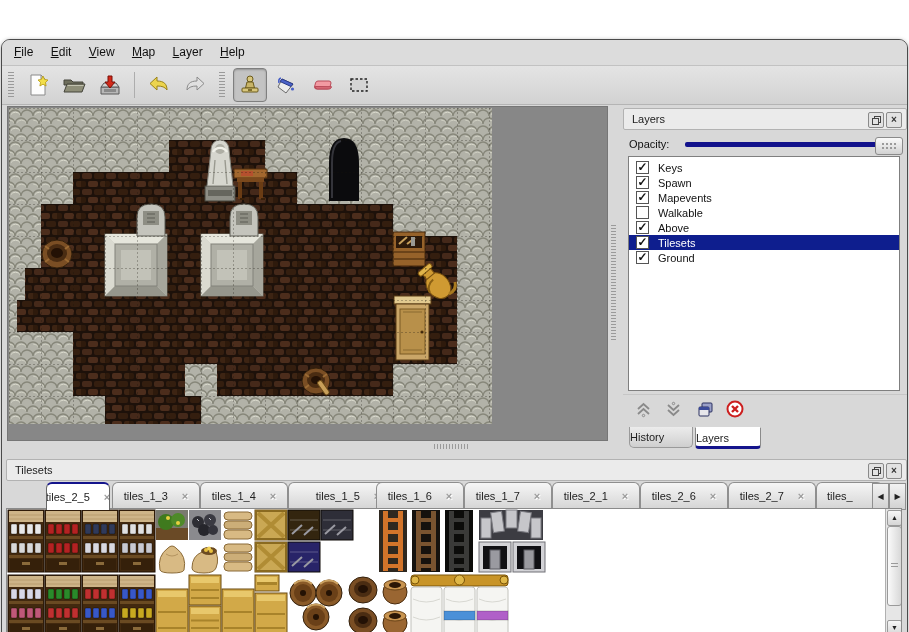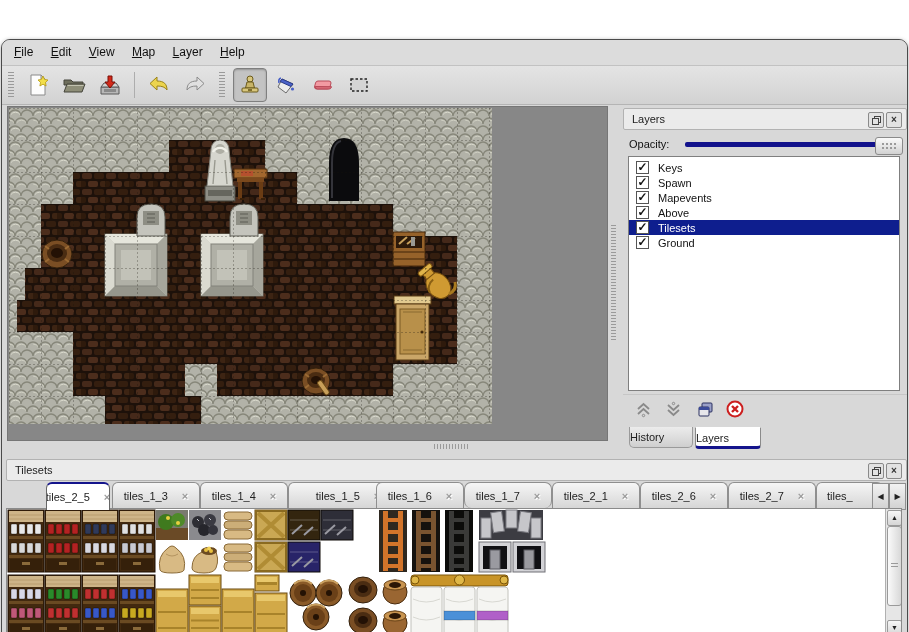--- a/index.html
+++ b/index.html
@@ -346,20 +346,24 @@
       </div>
       <div class="layer-row">
         <span class="chk">✓</span>
         <span>Spawn</span>
       </div>
       <div class="layer-row">
         <span class="chk">✓</span>
         <span>Mapevents</span>
       </div>
       <div class="layer-row">
+        <span class="chk"></span>
+        <span>Walkable</span>
+      </div>
+      <div class="layer-row">
         <span class="chk">✓</span>
         <span>Above</span>
       </div>
       <div class="layer-row selected">
         <span class="chk">✓</span>
         <span>Tilesets</span>
       </div>
       <div class="layer-row">
         <span class="chk">✓</span>
         <span>Ground</span>
@@ -426,21 +430,21 @@
             <span class="x">×</span>
           </span>
       <span class="ttab inactive" style="left:282px;width:86px;padding-left:16px;">
         <span>tiles_1_5</span>
             <span class="x">×</span>
           </span>
       <span class="ttab inactive" style="left:370px;width:86px;">
         <span>tiles_1_6</span>
             <span class="x">×</span>
           </span>
-      <span class="ttab inactive" style="left:458px;width:86px;border-radius:7px;">
+      <span class="ttab inactive" style="left:458px;width:86px;">
         <span>tiles_1_7</span>
             <span class="x">×</span>
           </span>
       <span class="ttab inactive" style="left:546px;width:86px;">
         <span>tiles_2_1</span>
             <span class="x">×</span>
           </span>
       <span class="ttab inactive" style="left:634px;width:86px;">
         <span>tiles_2_6</span>
             <span class="x">×</span>

